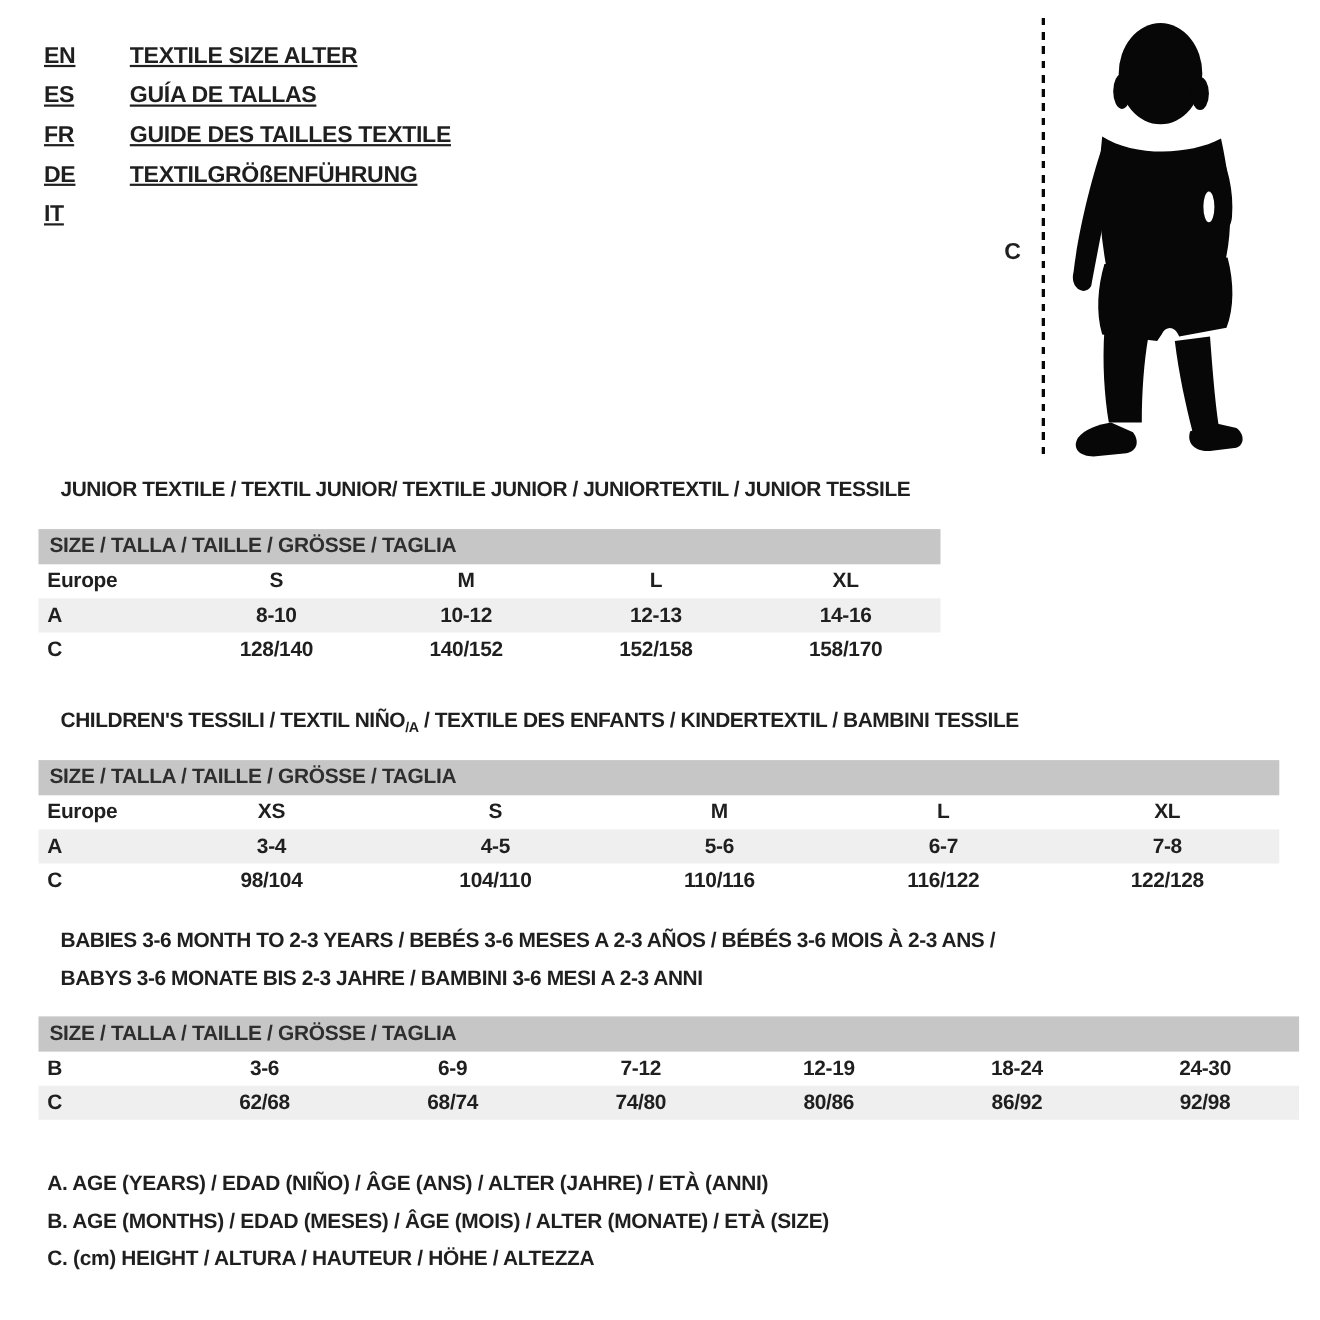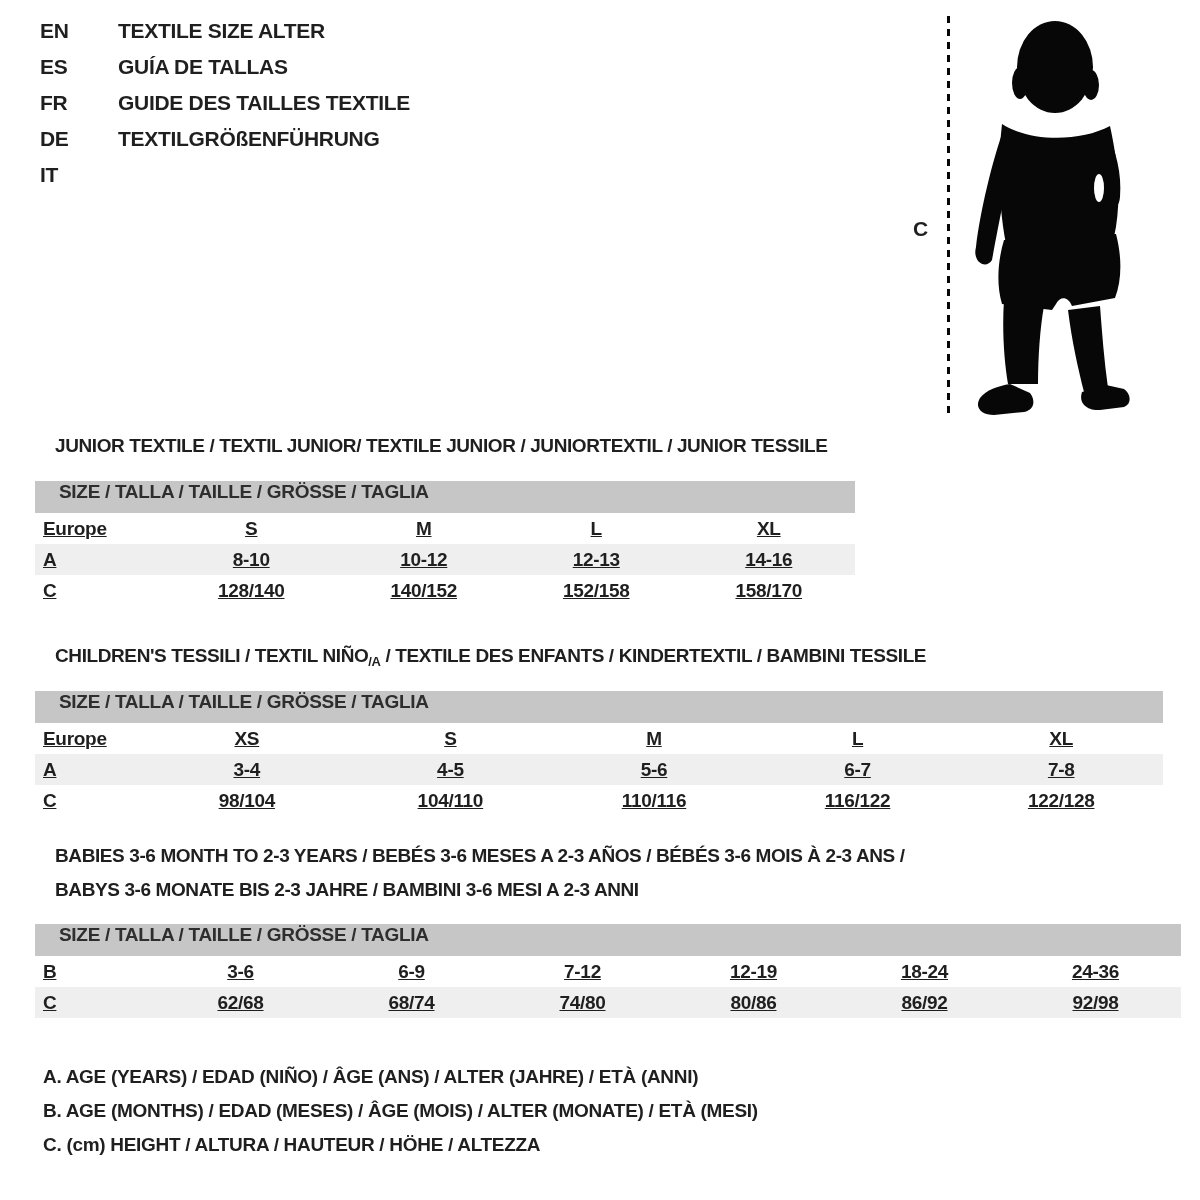--- a/index.html
+++ b/index.html
@@ -7,39 +7,39 @@
     --size-bar-text:#2e2e2e; --alt-row-bg:#efefef; --silhouette:#070707;
   }
   *{margin:0;padding:0;box-sizing:border-box;}
   html,body{background:var(--page-bg);}
   body{
     width:1200px;height:1200px;position:relative;overflow:hidden;
     font-family:"Liberation Sans","DejaVu Sans",sans-serif;
     color:var(--text); letter-spacing:-0.3px;
   }
   
-  .lang-block{position:absolute;left:40px;top:13px;}
+  .lang-block{position:absolute;left:40px;top:33px;text-decoration:underline;}
   .lang-row{display:flex;height:36px;align-items:center;font-size:21px;font-weight:700;}
   .lang-code{width:78px;}
   
   .measure-line{
     position:absolute;left:947px;top:16px;width:3px;height:401px;
     background:repeating-linear-gradient(to bottom,var(--silhouette) 0 7px,transparent 7px 13px);
   }
   .measure-label{position:absolute;left:913px;top:217px;font-size:21px;font-weight:700;}
   .silhouette-svg{position:absolute;left:960px;top:12px;}
   
   .section-title{position:absolute;left:43px;font-size:19px;font-weight:700;letter-spacing:-0.4px;white-space:nowrap;margin-left:12px;}
   .title-sub{font-size:13px;vertical-align:-4px;}
   .sg-table{position:absolute;left:35px;}
   .size-bar{
-    height:32px;background:var(--size-bar-bg);display:flex;
-    padding-left:24px;font-size:19px;font-weight:700;color:var(--size-bar-text);
+    height:32px;background:var(--size-bar-bg);display:flex;align-items:center;
+    padding-left:10px;font-size:19px;font-weight:700;color:var(--size-bar-text);
   }
-  .trow{display:flex;height:31px;align-items:center;font-size:19px;font-weight:700;text-decoration:underline;}
+  .trow{display:flex;height:31px;align-items:center;font-size:19px;font-weight:700;}
   .trow.shaded{background:var(--alt-row-bg);}
   .tlabel{padding-left:8px;}
   .t1 .tlabel{width:130px;} .t2 .tlabel{width:110px;} .t3 .tlabel{width:120px;}
   .tval{flex:1;text-align:center;}
   
   .footnotes{position:absolute;left:43px;top:1066px;}
   .footnote{height:34px;font-size:19px;font-weight:700;white-space:nowrap;}
 </style>
 </head>
 <body>
@@ -150,30 +150,30 @@
   <div class="size-bar">
     <span>SIZE / TALLA / TAILLE / GRÖSSE / TAGLIA</span>
   </div>
   <div class="trow">
     <span class="tlabel">B</span>
     <span class="tval">3-6</span>
     <span class="tval">6-9</span>
     <span class="tval">7-12</span>
     <span class="tval">12-19</span>
     <span class="tval">18-24</span>
-    <span class="tval">24-36</span>
+    <span class="tval">24-30</span>
   </div>
   <div class="trow shaded">
     <span class="tlabel">C</span>
     <span class="tval">62/68</span>
     <span class="tval">68/74</span>
     <span class="tval">74/80</span>
     <span class="tval">80/86</span>
     <span class="tval">86/92</span>
     <span class="tval">92/98</span>
   </div>
 </div>
 
 <div class="footnotes">
   <div class="footnote">A. AGE (YEARS) / EDAD (NIÑO) / ÂGE (ANS) / ALTER (JAHRE) / ETÀ (ANNI)</div>
-  <div class="footnote">B. AGE (MONTHS) / EDAD (MESES) / ÂGE (MOIS) / ALTER (MONATE) / ETÀ (MESI)</div>
+  <div class="footnote">B. AGE (MONTHS) / EDAD (MESES) / ÂGE (MOIS) / ALTER (MONATE) / ETÀ (SIZE)</div>
   <div class="footnote">C. (cm) HEIGHT / ALTURA / HAUTEUR / HÖHE / ALTEZZA</div>
 </div>
 
 </body></html>

